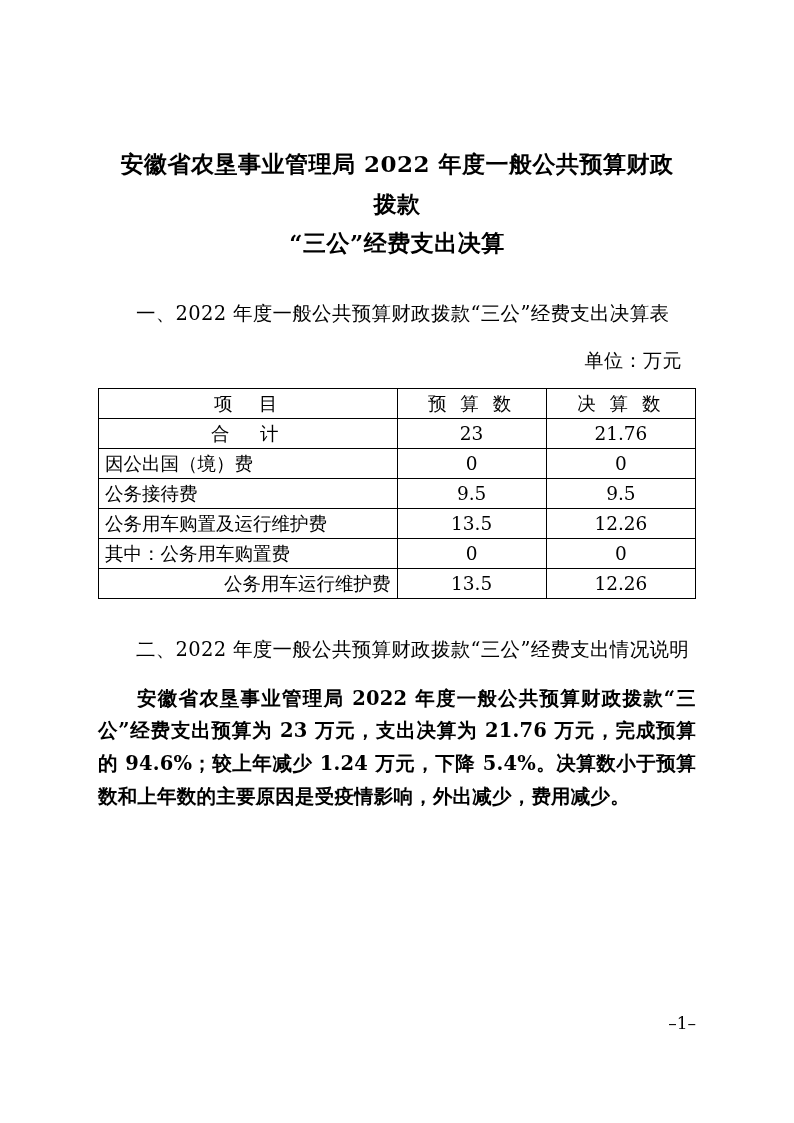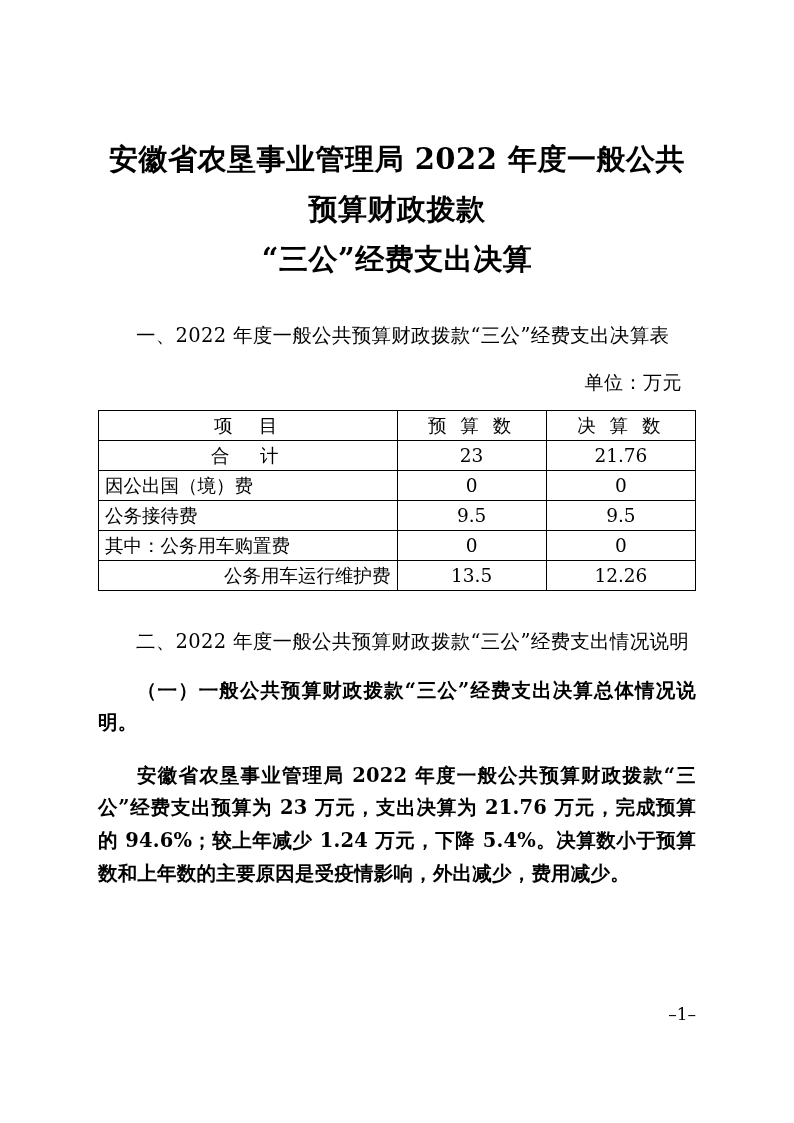--- a/index.html
+++ b/index.html
@@ -16,24 +16,24 @@
     overflow: hidden;
   }
   .page {
     position: relative;
     width: 794px;
     height: 1123px;
     box-sizing: border-box;
     padding: 0 98px;
   }
   .doc-title {
-    margin: 5px;
+    margin: 14px;
     padding-top: 130px;
     text-align: center;
-    font-size: 29px;
+    font-size: 23px;
     font-weight: bold;
     line-height: 1.72;
     letter-spacing: 0.5px;
     font-family: "DejaVu Serif", "Liberation Serif", serif;
   }
   .doc-title .line2 {
     display: block;
     text-align: center;
   }
   .section-heading {
@@ -140,34 +140,38 @@
         <td class="cell-left">因公出国（境）费</td>
         <td class="cell-center">0</td>
         <td class="cell-center">0</td>
       </tr>
       <tr>
         <td class="cell-left">公务接待费</td>
         <td class="cell-center">9.5</td>
         <td class="cell-center">9.5</td>
       </tr>
       <tr>
+        <td class="cell-left">公务用车购置及运行维护费</td>
+        <td class="cell-center">13.5</td>
+        <td class="cell-center">12.26</td>
+      </tr>
+      <tr>
         <td class="cell-left indent-1">其中：公务用车购置费</td>
         <td class="cell-center">0</td>
         <td class="cell-center">0</td>
       </tr>
       <tr>
         <td class="cell-left indent-2">公务用车运行维护费</td>
         <td class="cell-center">13.5</td>
         <td class="cell-center">12.26</td>
       </tr>
     </tbody>
   </table>
 
 
   <p class="section-heading">二、2022 年度一般公共预算财政拨款“三公”经费支出情况说明</p>
 
-  <p class="body-para bold">（一）一般公共预算财政拨款“三公”经费支出决算总体情况说明。</p>
 
   <p class="body-para">安徽省农垦事业管理局 2022 年度一般公共预算财政拨款“三公”经费支出预算为 23 万元，支出决算为 21.76 万元，完成预算的 94.6%；较上年减少 1.24 万元，下降 5.4%。决算数小于预算数和上年数的主要原因是受疫情影响，外出减少，费用减少。</p>
 
   <div class="page-number">–1–</div>
 
 </div>
 
 </body></html>

